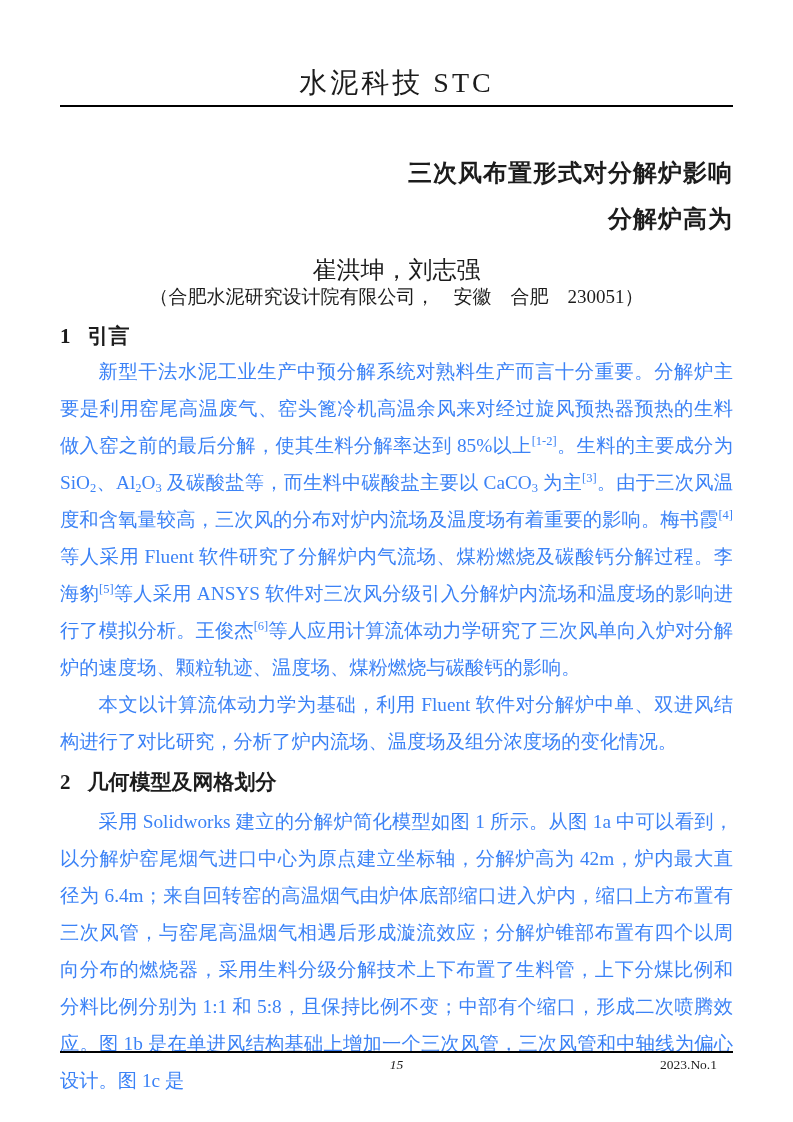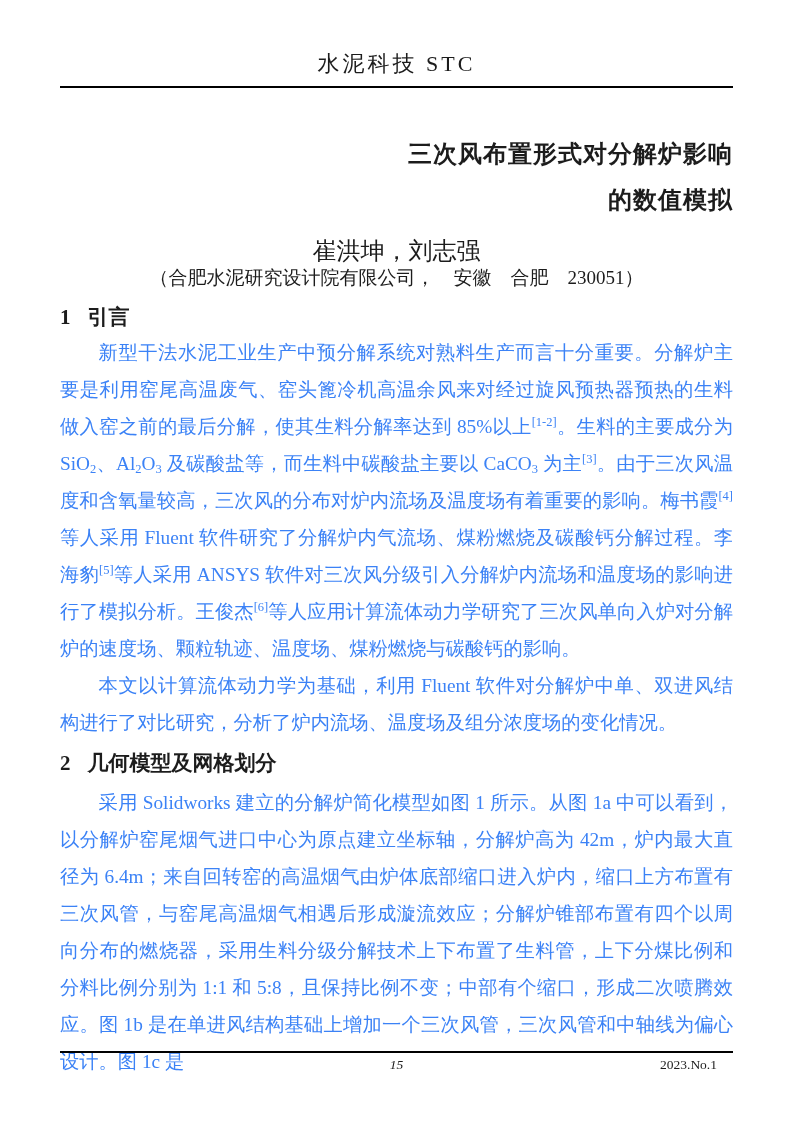--- a/index.html
+++ b/index.html
@@ -15,23 +15,23 @@
     background: #ffffff;
     color: #1c1c1c;
     overflow: hidden;
     font-family: "Liberation Serif", "DejaVu Serif", serif;
   }
   .content {
     margin: 0 60px;
   }
   
   .journal-name {
-    padding-top: 49px;
+    padding-top: 68px;
     text-align: center;
-    font-size: 22px;
+    font-size: 28px;
     line-height: 30px;
     letter-spacing: 3px;
     font-family: "Liberation Serif", "DejaVu Serif", serif;
   }
   .header-rule {
     margin-top: 7px;
     border-bottom: 2px solid #000;
     height: 0;
   }
   
@@ -129,21 +129,21 @@
 <div class="page">
   <div class="content">
 
     <div class="running-header">
       <div class="journal-name">水泥科技 STC</div>
       <div class="header-rule"></div>
     </div>
 
     <h1 class="article-title">
       <span>三次风布置形式对分解炉影响</span><br>
-      <span>的数值模拟</span>
+      <span>分解炉高为</span>
     </h1>
 
     <div class="authors">崔洪坤，刘志强</div>
 
     <div class="affiliation">（合肥水泥研究设计院有限公司，　安徽　合肥　230051）</div>
 
     <h2 class="section-heading">
       <span class="sec-num">1</span><span>引言</span>
     </h2>
 

